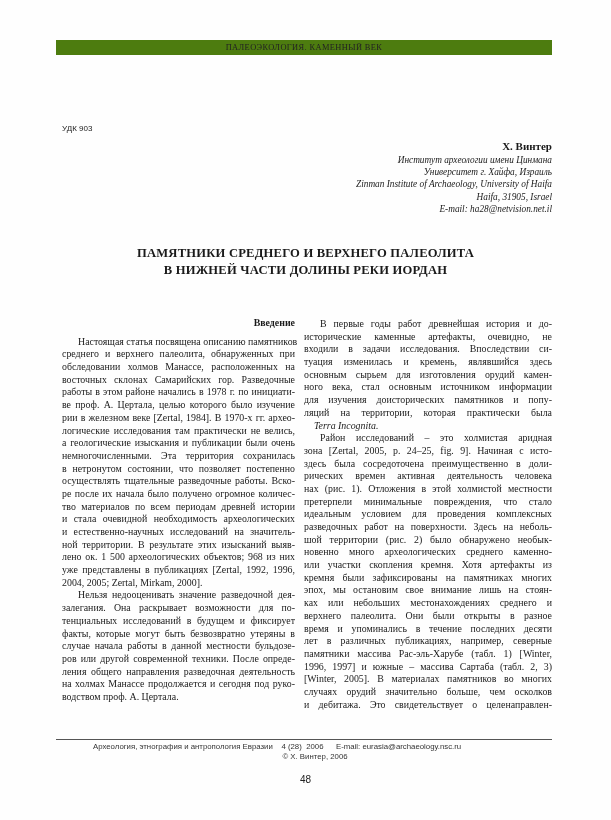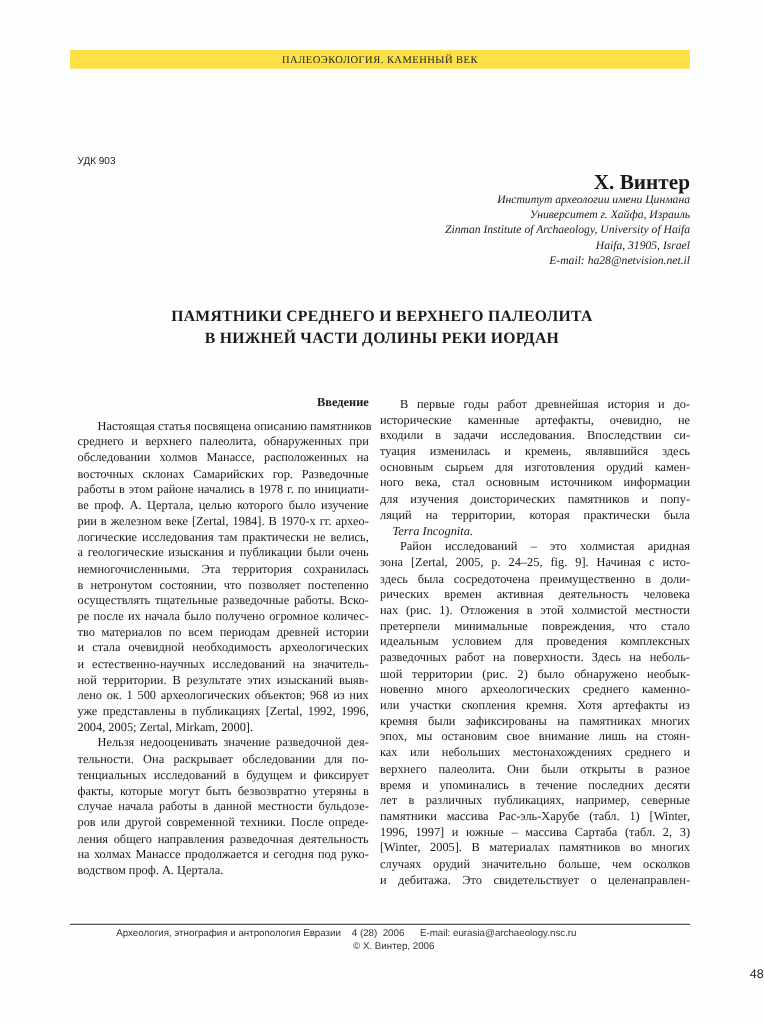--- a/index.html
+++ b/index.html
@@ -1,37 +1,37 @@
 <!DOCTYPE html>
 <html><head>
 <meta charset="utf-8">
 <style>
   html, body { margin:0; padding:0; background:#fefefe; }
   body { width:611px; height:820px; position:relative; overflow:hidden; font-family:"Liberation Serif", serif; color:#1a1a1a; }
-  .band { position:absolute; left:56px; top:40px; width:496px; height:15px; background:#fde047; }
+  .band { position:absolute; left:56px; top:40px; width:496px; height:15px; background:#4d7c0f; }
   .band-text { position:absolute; left:0; right:0; top:0; line-height:15px; text-align:center; font-size:8.4px; letter-spacing:0.4px; color:#222; font-family:"Liberation Serif", serif; }
   .udk { position:absolute; left:62px; top:124px; font-family:"Liberation Sans", sans-serif; font-size:8px; color:#222; }
   .author { position:absolute; right:59px; top:138px; text-align:right; }
-  .author-name { font-weight:bold; font-size:17px; line-height:16px; }
+  .author-name { font-weight:bold; font-size:11px; line-height:16px; }
   .aff { font-style:italic; font-size:9.3px; line-height:12.2px; }
   .title { position:absolute; left:0; right:0; top:245px; text-align:center; font-weight:bold; font-size:12.6px; line-height:17px; letter-spacing:0.2px; }
   .col { position:absolute; font-size:9.9px; line-height:12.7px; }
   .col-left { left:62px; width:233px; top:317px; }
   .col-right { left:304px; width:248px; top:318px; }
   .line { display:block; text-align:justify; text-align-last:justify; white-space:nowrap; height:12.7px; }
   .line.last { text-align-last:left; }
   .line.indent { text-indent:16px; }
   .heading { display:block; text-align:right; font-weight:bold; font-size:9.9px; height:12.7px; margin-bottom:6px; }
   .it { font-style:italic;margin-left:10px; }
   .rule { position:absolute; left:56px; top:739px; width:496px; height:1px; background:#555; }
   .footer { position:absolute; left:0; right:0; top:742px; font-family:"Liberation Sans", sans-serif; font-size:7.8px; color:#333; }
   .foot1 { position:absolute; left:93px; top:0; white-space:pre; }
   .foot1b { position:absolute; left:336px; top:0; }
   .foot2 { position:absolute; left:0; right:0; top:10px; text-align:center; padding-left:19px; }
-  .pagenum { position:absolute; left:0; right:0; top:774px; text-align:right; font-family:"Liberation Sans", sans-serif; font-size:10px; color:#222; }
+  .pagenum { position:absolute; left:0; right:0; top:774px; text-align:center; font-family:"Liberation Sans", sans-serif; font-size:10px; color:#222; }
 </style>
 </head>
 <body>
 
 <div class="band">
   <div class="band-text">ПАЛЕОЭКОЛОГИЯ. КАМЕННЫЙ ВЕК</div>
 </div>
 
 <div class="udk">УДК 903</div>
 
@@ -65,21 +65,21 @@
   <span class="line">осуществлять тщательные разведочные работы. Вско-</span>
   <span class="line">ре после их начала было получено огромное количес-</span>
   <span class="line">тво материалов по всем периодам древней истории</span>
   <span class="line">и стала очевидной необходимость археологических</span>
   <span class="line">и естественно-научных исследований на значитель-</span>
   <span class="line">ной территории. В результате этих изысканий выяв-</span>
   <span class="line">лено ок. 1 500 археологических объектов; 968 из них</span>
   <span class="line">уже представлены в публикациях [Zertal, 1992, 1996,</span>
   <span class="line last">2004, 2005; Zertal, Mirkam, 2000].</span>
   <span class="line indent">Нельзя недооценивать значение разведочной дея-</span>
-  <span class="line">тельности. Она раскрывает обследовании для по-</span>
+  <span class="line">залегания. Она раскрывает возможности для по-</span>
   <span class="line">тенциальных исследований в будущем и фиксирует</span>
   <span class="line">факты, которые могут быть безвозвратно утеряны в</span>
   <span class="line">случае начала работы в данной местности бульдозе-</span>
   <span class="line">ров или другой современной техники. После опреде-</span>
   <span class="line">ления общего направления разведочная деятельность</span>
   <span class="line">на холмах Манассе продолжается и сегодня под руко-</span>
   <span class="line last">водством проф. А. Цертала.</span>
 </div>
 
 <div class="col col-right">

